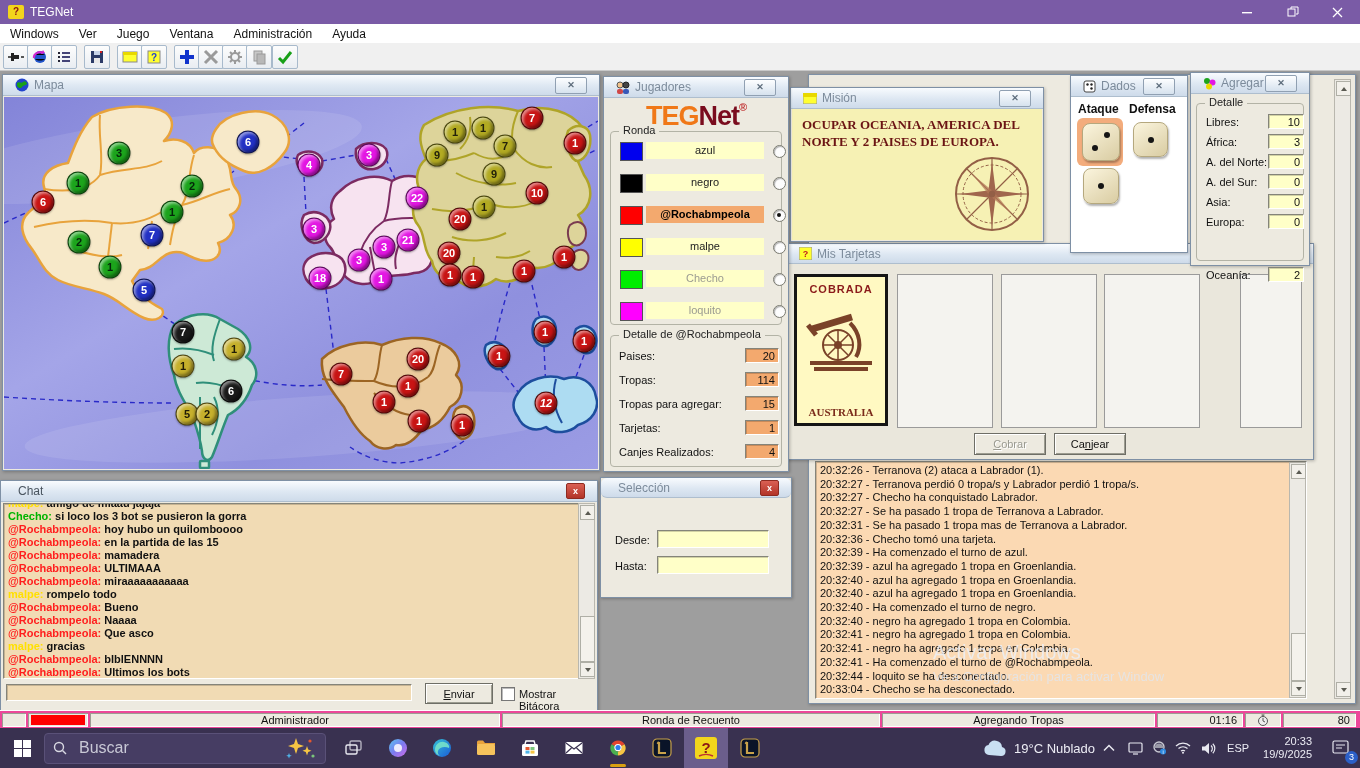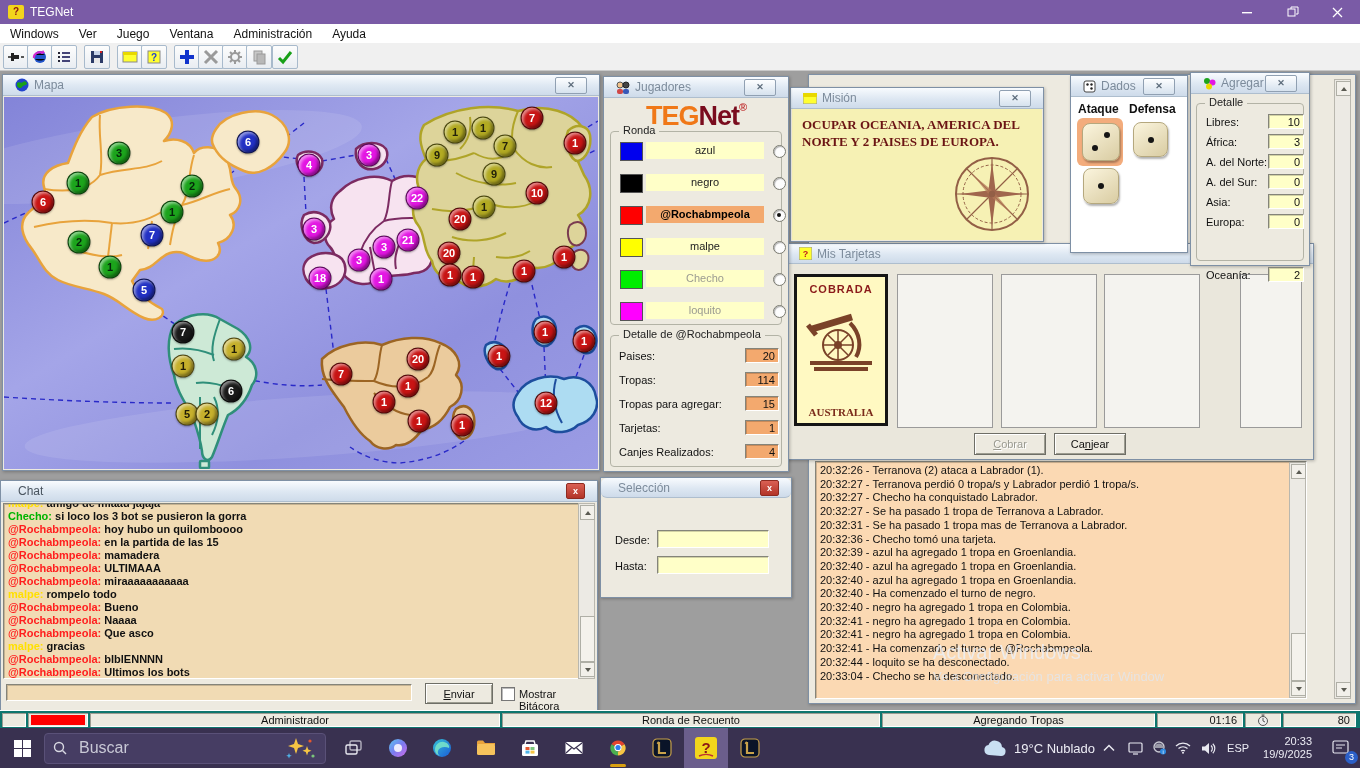--- a/index.html
+++ b/index.html
@@ -182,20 +182,21 @@
       </div>
   </div>
   <div class="inset" style="position:absolute;left:6px;top:386px;width:492px;height:238px;background:#FBD9B3;">
     <div id="log-lines" style="position:absolute;left:4px;top:2px;right:20px;bottom:2px;overflow:hidden;">
         <div class="logln">20:32:26 - Terranova (2) ataca a Labrador (1).</div>
         <div class="logln">20:32:27 - Terranova perdió 0 tropa/s y Labrador perdió 1 tropa/s.</div>
         <div class="logln">20:32:27 - Checho ha conquistado Labrador.</div>
         <div class="logln">20:32:27 - Se ha pasado 1 tropa de Terranova a Labrador.</div>
         <div class="logln">20:32:31 - Se ha pasado 1 tropa mas de Terranova a Labrador.</div>
         <div class="logln">20:32:36 - Checho tomó una tarjeta.</div>
+        <div class="logln">20:32:39 - Ha comenzado el turno de azul.</div>
         <div class="logln">20:32:39 - azul ha agregado 1 tropa en Groenlandia.</div>
         <div class="logln">20:32:40 - azul ha agregado 1 tropa en Groenlandia.</div>
         <div class="logln">20:32:40 - azul ha agregado 1 tropa en Groenlandia.</div>
         <div class="logln">20:32:40 - Ha comenzado el turno de negro.</div>
         <div class="logln">20:32:40 - negro ha agregado 1 tropa en Colombia.</div>
         <div class="logln">20:32:41 - negro ha agregado 1 tropa en Colombia.</div>
         <div class="logln">20:32:41 - negro ha agregado 1 tropa en Colombia.</div>
         <div class="logln">20:32:41 - Ha comenzado el turno de @Rochabmpeola.</div>
         <div class="logln">20:32:44 - loquito se ha desconectado.</div>
         <div class="logln">20:33:04 - Checho se ha desconectado.</div>
@@ -495,21 +496,21 @@
         <div class="mk" style="left: 560px; top: 160px; background: rgb(200, 20, 20); color: rgb(255, 255, 255);">1</div>
         <div class="mk" style="left: 337px; top: 277px; background: rgb(200, 20, 20); color: rgb(255, 255, 255);">7</div>
         <div class="mk" style="left: 414px; top: 262px; background: rgb(200, 20, 20); color: rgb(255, 255, 255);">20</div>
         <div class="mk" style="left: 404px; top: 289px; background: rgb(200, 20, 20); color: rgb(255, 255, 255);">1</div>
         <div class="mk" style="left: 380px; top: 305px; background: rgb(200, 20, 20); color: rgb(255, 255, 255);">1</div>
         <div class="mk" style="left: 415px; top: 324px; background: rgb(200, 20, 20); color: rgb(255, 255, 255);">1</div>
         <div class="mk" style="left: 458px; top: 328px; background: rgb(200, 20, 20); color: rgb(255, 255, 255);">1</div>
         <div class="mk" style="left: 495px; top: 259px; background: rgb(200, 20, 20); color: rgb(255, 255, 255);">1</div>
         <div class="mk" style="left: 541px; top: 235px; background: rgb(200, 20, 20); color: rgb(255, 255, 255);">1</div>
         <div class="mk" style="left: 580px; top: 244px; background: rgb(200, 20, 20); color: rgb(255, 255, 255);">1</div>
-        <div class="mk" style="left: 542px; top: 306px; background: rgb(200, 20, 20); color: rgb(255, 255, 255);">12</div>
+        <div class="mk" style="left: 542px; top: 306px; background: rgb(200, 20, 20); color: rgb(255, 255, 255); font-style: italic;">12</div>
       </div>
   </div>
 </div>
 
 <div class="win" style="left:603px;top:76px;width:184px;height:394px;">
   <div class="tb">
     <svg width="14" height="13" viewBox="0 0 14 13">
         <circle cx="4" cy="4" r="3" fill="#F2C48C" stroke="#555"></circle>
         <circle cx="10" cy="4" r="3" fill="#444" stroke="#222"></circle>
         <rect x="1" y="8" width="6" height="5" rx="2" fill="#D04848"></rect>
@@ -610,21 +611,21 @@
   <div class="tb" style="height:20px;border-radius:6px;">
     <span class="ttl">Selección</span>
     <div class="xbtn-red">x</div>
   </div>
   <div style="position:absolute;left:14px;top:56px;font-size:11px;color:#111;">Desde:</div>
   <input class="inset" style="position: absolute; left: 56px; top: 52px; width: 112px; height: 18px; background: rgb(255, 255, 200); font-size: 11px; padding: 0px 3px;" value="">
   <div style="position:absolute;left:14px;top:82px;font-size:11px;color:#111;">Hasta:</div>
   <input class="inset" style="position: absolute; left: 56px; top: 78px; width: 112px; height: 18px; background: rgb(255, 255, 200); font-size: 11px; padding: 0px 3px;" value="">
 </div>
 
-<div class="abs" style="left:0;top:710px;width:1360px;height:18px;background:#0f766e;border-top:1px solid #FFF;">
+<div class="abs" style="left:0;top:710px;width:1360px;height:18px;background:#ec4899;border-top:1px solid #FFF;">
   <div class="sp" style="left:2px;width:24px;"></div>
   <div class="sp" style="left:28px;width:60px;padding:0;">
       <div id="status-color" style="width: 54px; height: 10px; background: rgb(255, 0, 0);"></div>
     </div>
   <div class="sp" style="left:90px;width:410px;">Administrador</div>
   <div class="sp" style="left:502px;width:378px;">Ronda de Recuento</div>
   <div class="sp" style="left:882px;width:273px;">Agregando Tropas</div>
   <div class="sp" style="left:1157px;width:86px;justify-content:flex-end;padding-right:6px;box-sizing:border-box;">01:16</div>
   <div class="sp" style="left:1245px;width:36px;">
     <svg width="12" height="12" viewBox="0 0 12 12">

